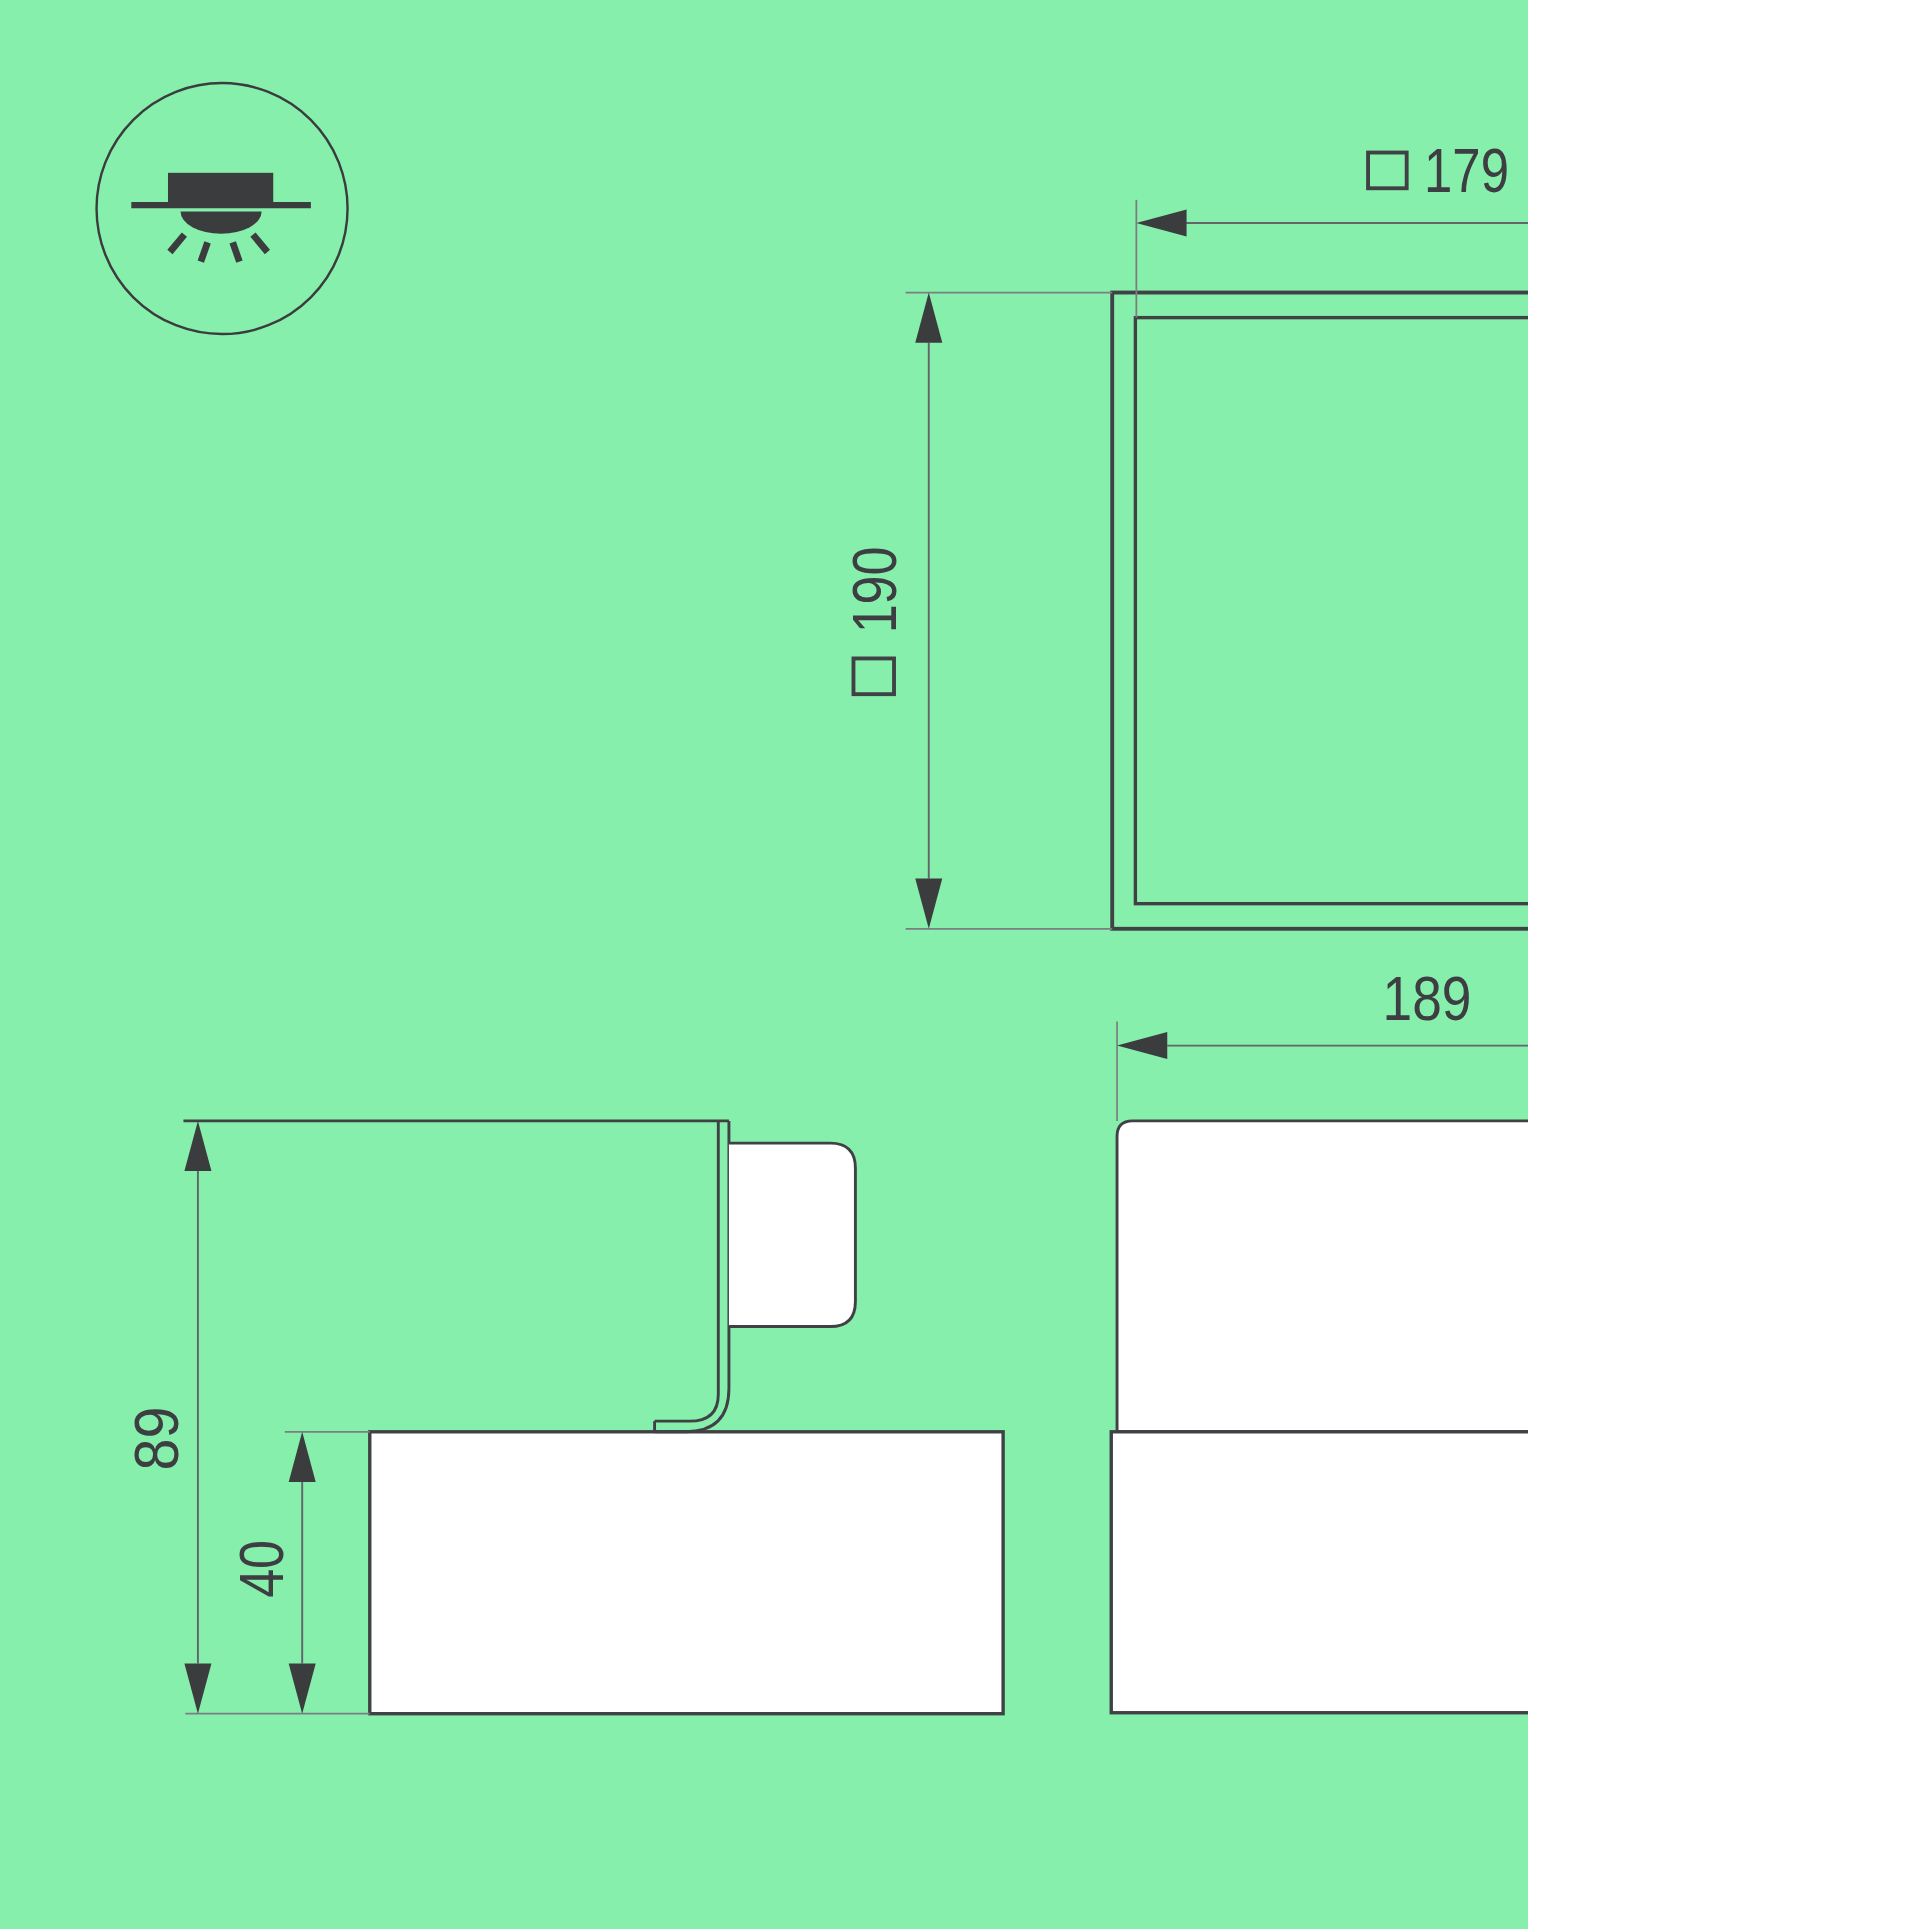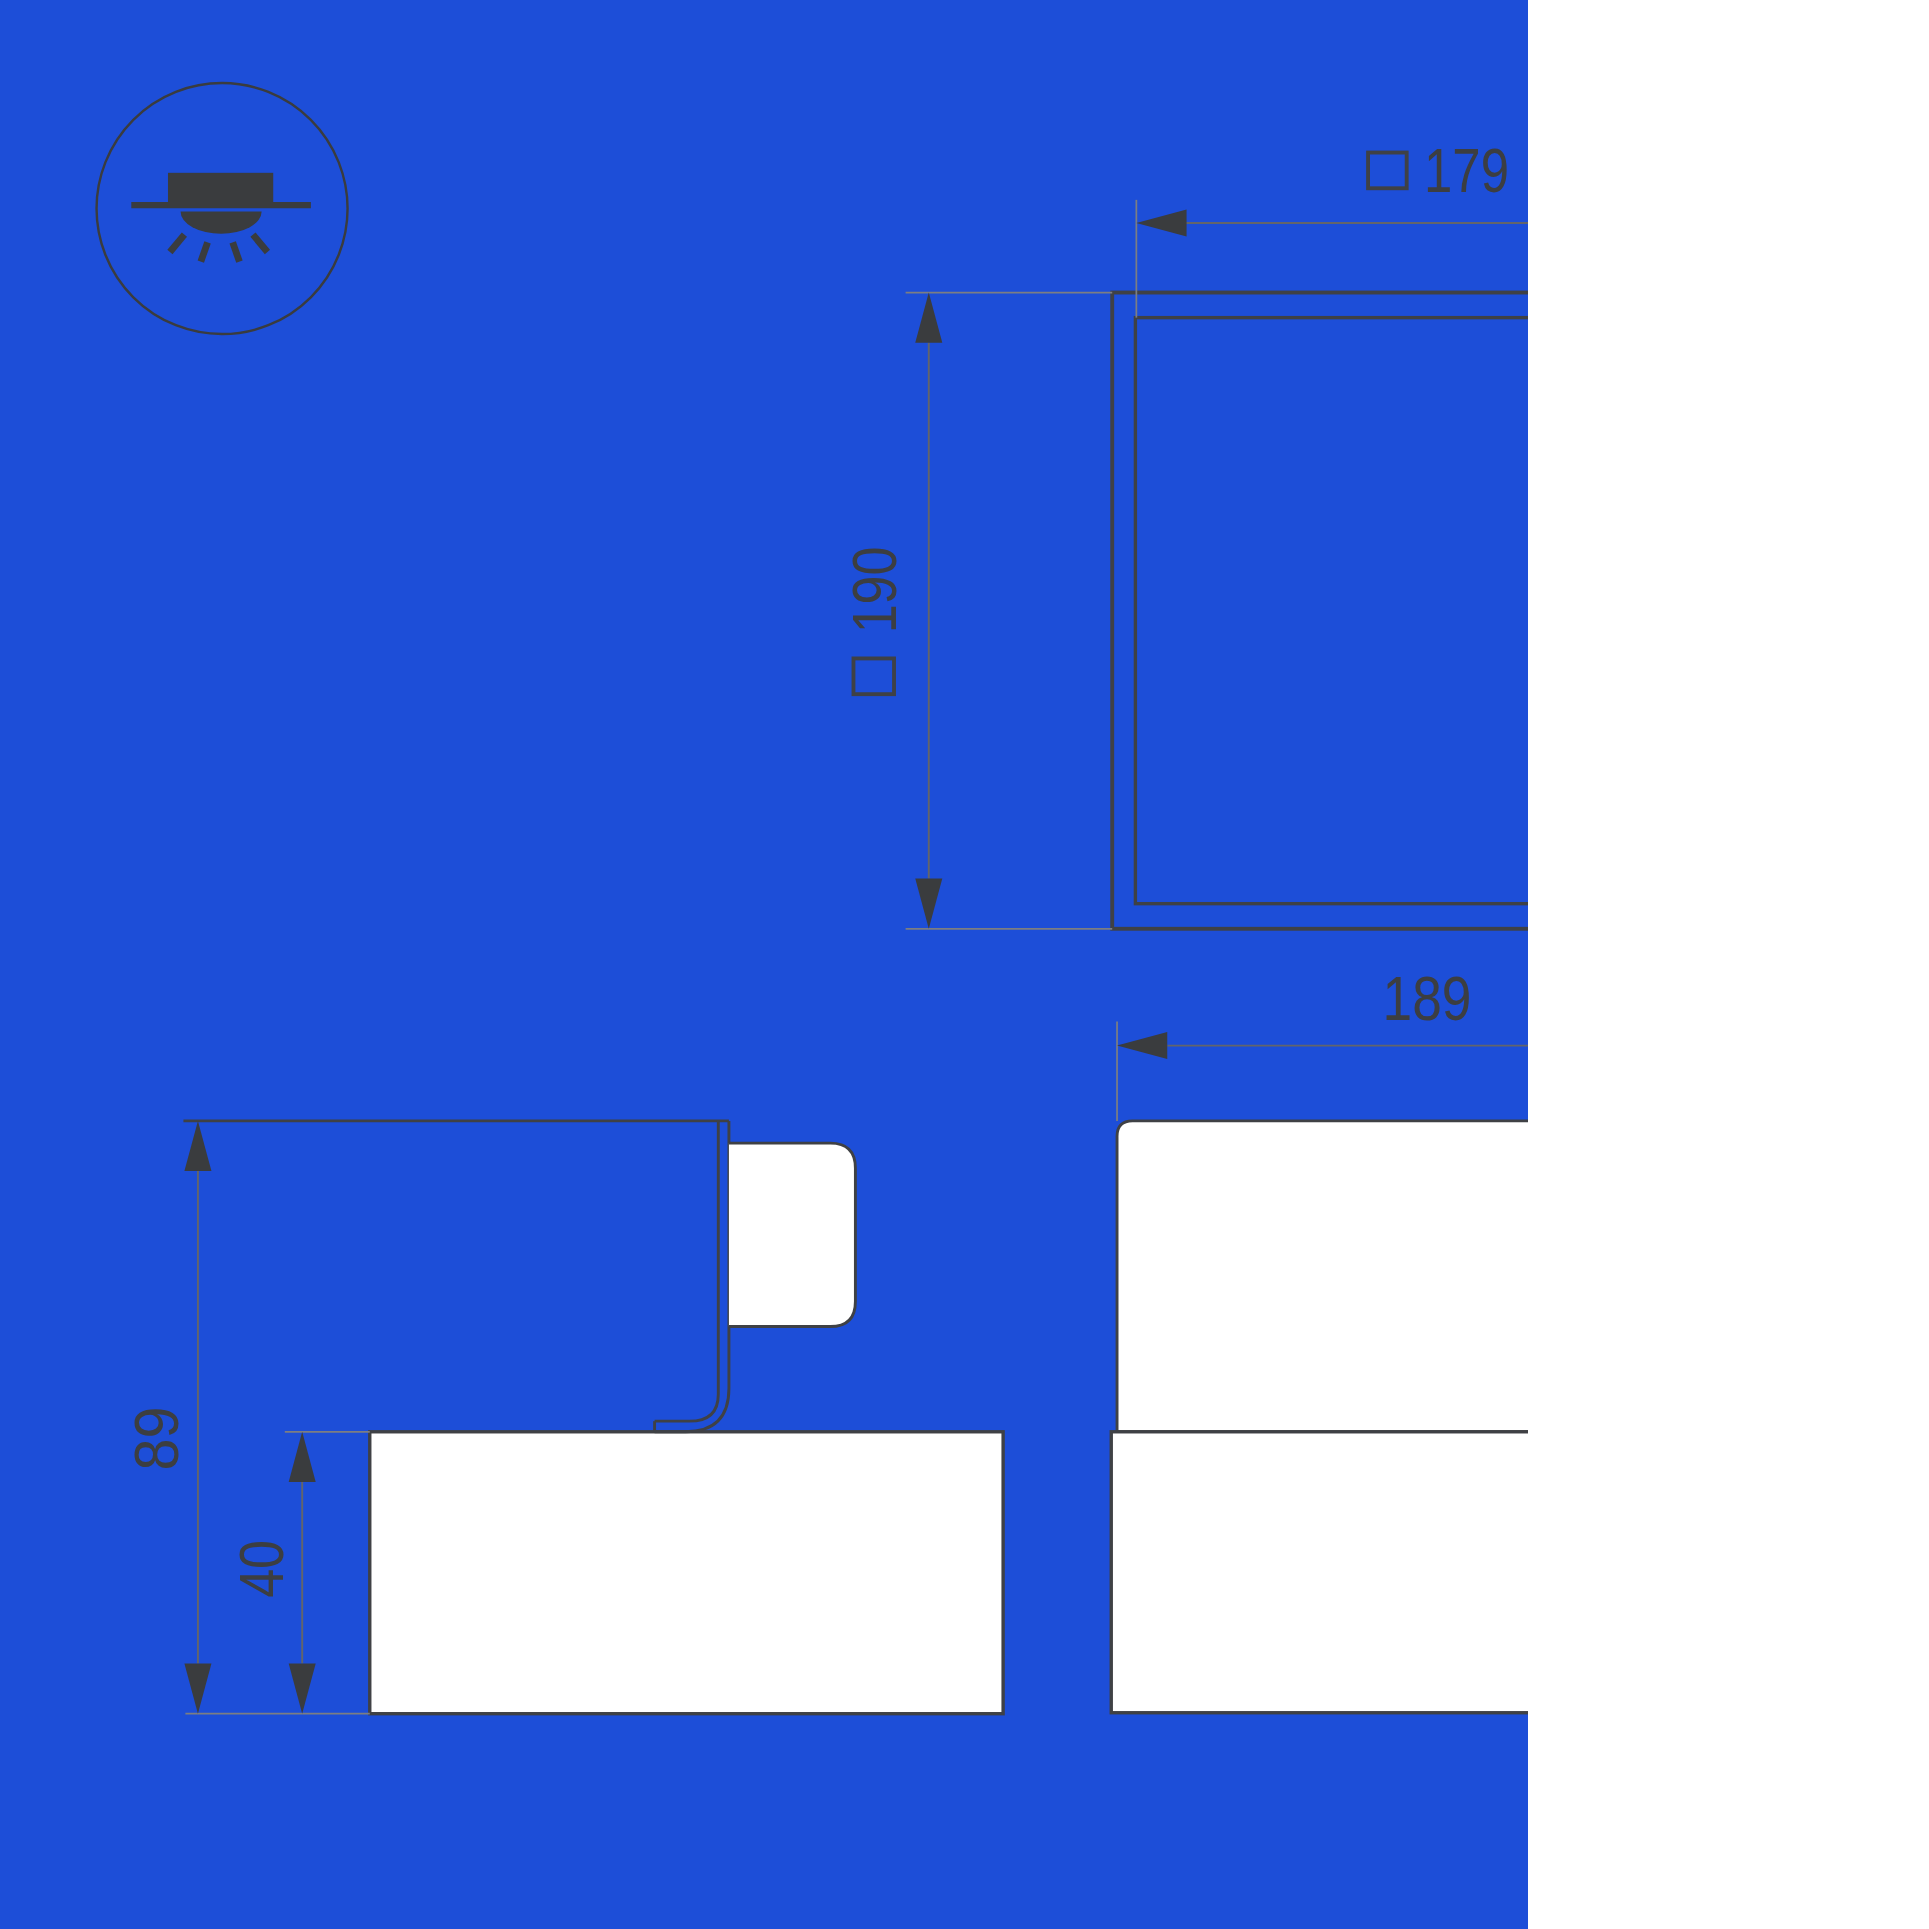--- a/index.html
+++ b/index.html
@@ -5,21 +5,21 @@
   html, body {
     margin: 0;
     padding: 0;
     background: #ffffff;
     font-family: "Liberation Sans", "DejaVu Sans", sans-serif;
   }
   .canvas {
     position: relative;
     width: 1528px;
     height: 1929px;
-    background: #1d4ed8;
+    background: #86efac;
     overflow: hidden;
   }
   svg { display: block; }
   svg text {
     font-family: "Liberation Sans", "DejaVu Sans", sans-serif;
     font-weight: 400;
     fill: #3c3e41;
   }
   .outline  { stroke: #3f4145; fill: none; }
   .outline-fill { stroke: #3f4145; fill: #ffffff; }

